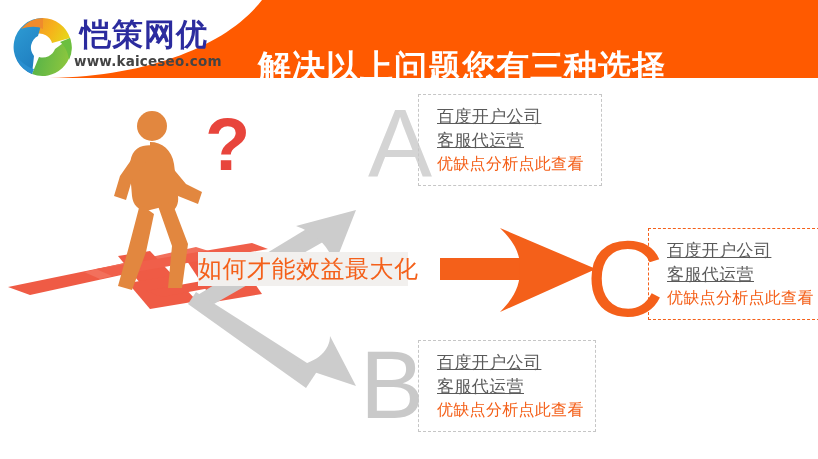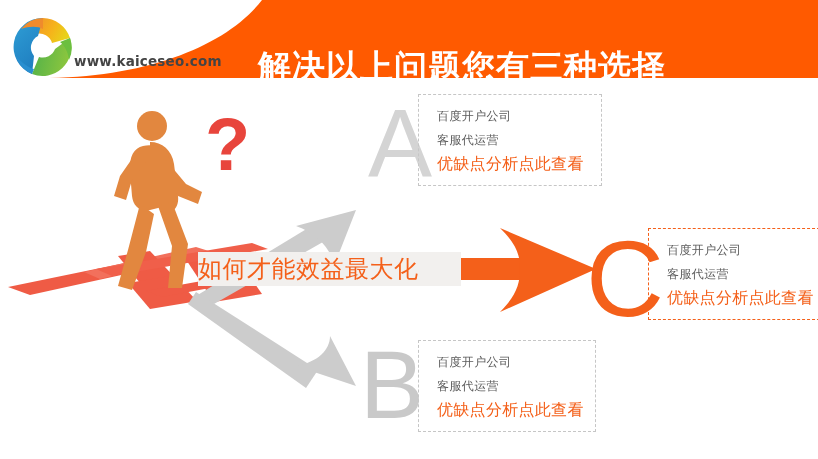--- a/index.html
+++ b/index.html
@@ -68,25 +68,26 @@
   #art{
     position:absolute; left:0; top:0;
     width:818px; height:459px;
     pointer-events:none;
   }
 
   
   #center-label{
     position:absolute;
     left:198px; top:252px;
-    width:263px; height:34px;
+    width:210px; height:34px;
     background:#f2f0ee;
     color:#f4601a;
     font-size:24px;
     line-height:34px;
+    text-align:center;
     white-space:nowrap;
     letter-spacing:.5px;
   }
 
   
   .big-letter{
     position:absolute;
     font-size:96px;
     line-height:96px;
     font-weight:normal;
@@ -99,25 +100,26 @@
   
   .card{
     position:absolute;
     box-sizing:border-box;
     background:transparent;
     padding:9px 0 0 18px;
   }
   .card.gray  { border:1px dashed #c6c6c6; }
   .card.orange{ border:1px dashed #f4601a; }
   .card-line{
-    font-size:12px;
+    font-size:17px;
     line-height:24px;
     color:#5a5a5a;
     white-space:nowrap;
     letter-spacing:.4px;
+    text-decoration:underline;
   }
   .card-link{
     font-size:16px;
     line-height:22px;
     color:#f4601a;
     white-space:nowrap;
     letter-spacing:.3px;
     margin-top:1px;
     cursor:pointer;
   }
@@ -155,20 +157,21 @@
       </defs>
 
       <path d="M31,2 A29,29 0 0 1 58,22 L40,27 A13,13 0 0 0 24,18 Z" fill="url(#gOr)"></path>
       <path d="M58,22 A29,29 0 0 1 20,58 L27,41 A13,13 0 0 0 43,33 Z" fill="url(#gGr)"></path>
       <path d="M20,58 A29,29 0 0 1 31,2 L26,20 A13,13 0 0 0 22,40 Z" fill="url(#gBl)"></path>
 
       <path d="M31,2 A29,29 0 0 0 9,13 C17,10 26,10 31,13 Z" fill="#ef8b2c"></path>
       <path d="M58,22 A29,29 0 0 1 57,44 C56,35 52,29 48,26 Z" fill="#6cbf3f"></path>
       <path d="M20,58 A29,29 0 0 1 4,40 C10,47 17,52 22,53 Z" fill="#2a8fd0"></path>
     </svg>
+    <div id="logo-wordmark">恺策网优</div>
     <div id="logo-url">www.kaiceseo.com</div>
   </div>
 
   <svg id="art" viewBox="0 0 818 459">
 
     <g>
       <path d="M8,287 L188,250 L208,256 L30,295 Z" fill="#ef5b45"></path>
       <path d="M84,272 L196,247 L212,252 L100,279 Z" fill="#f2705c"></path>
       <path d="M118,256 L150,251 L196,300 L158,305 Z" fill="#ef5b45"></path>
       <path d="M128,283 L170,276 L192,302 L150,309 Z" fill="#ef5b45"></path>

